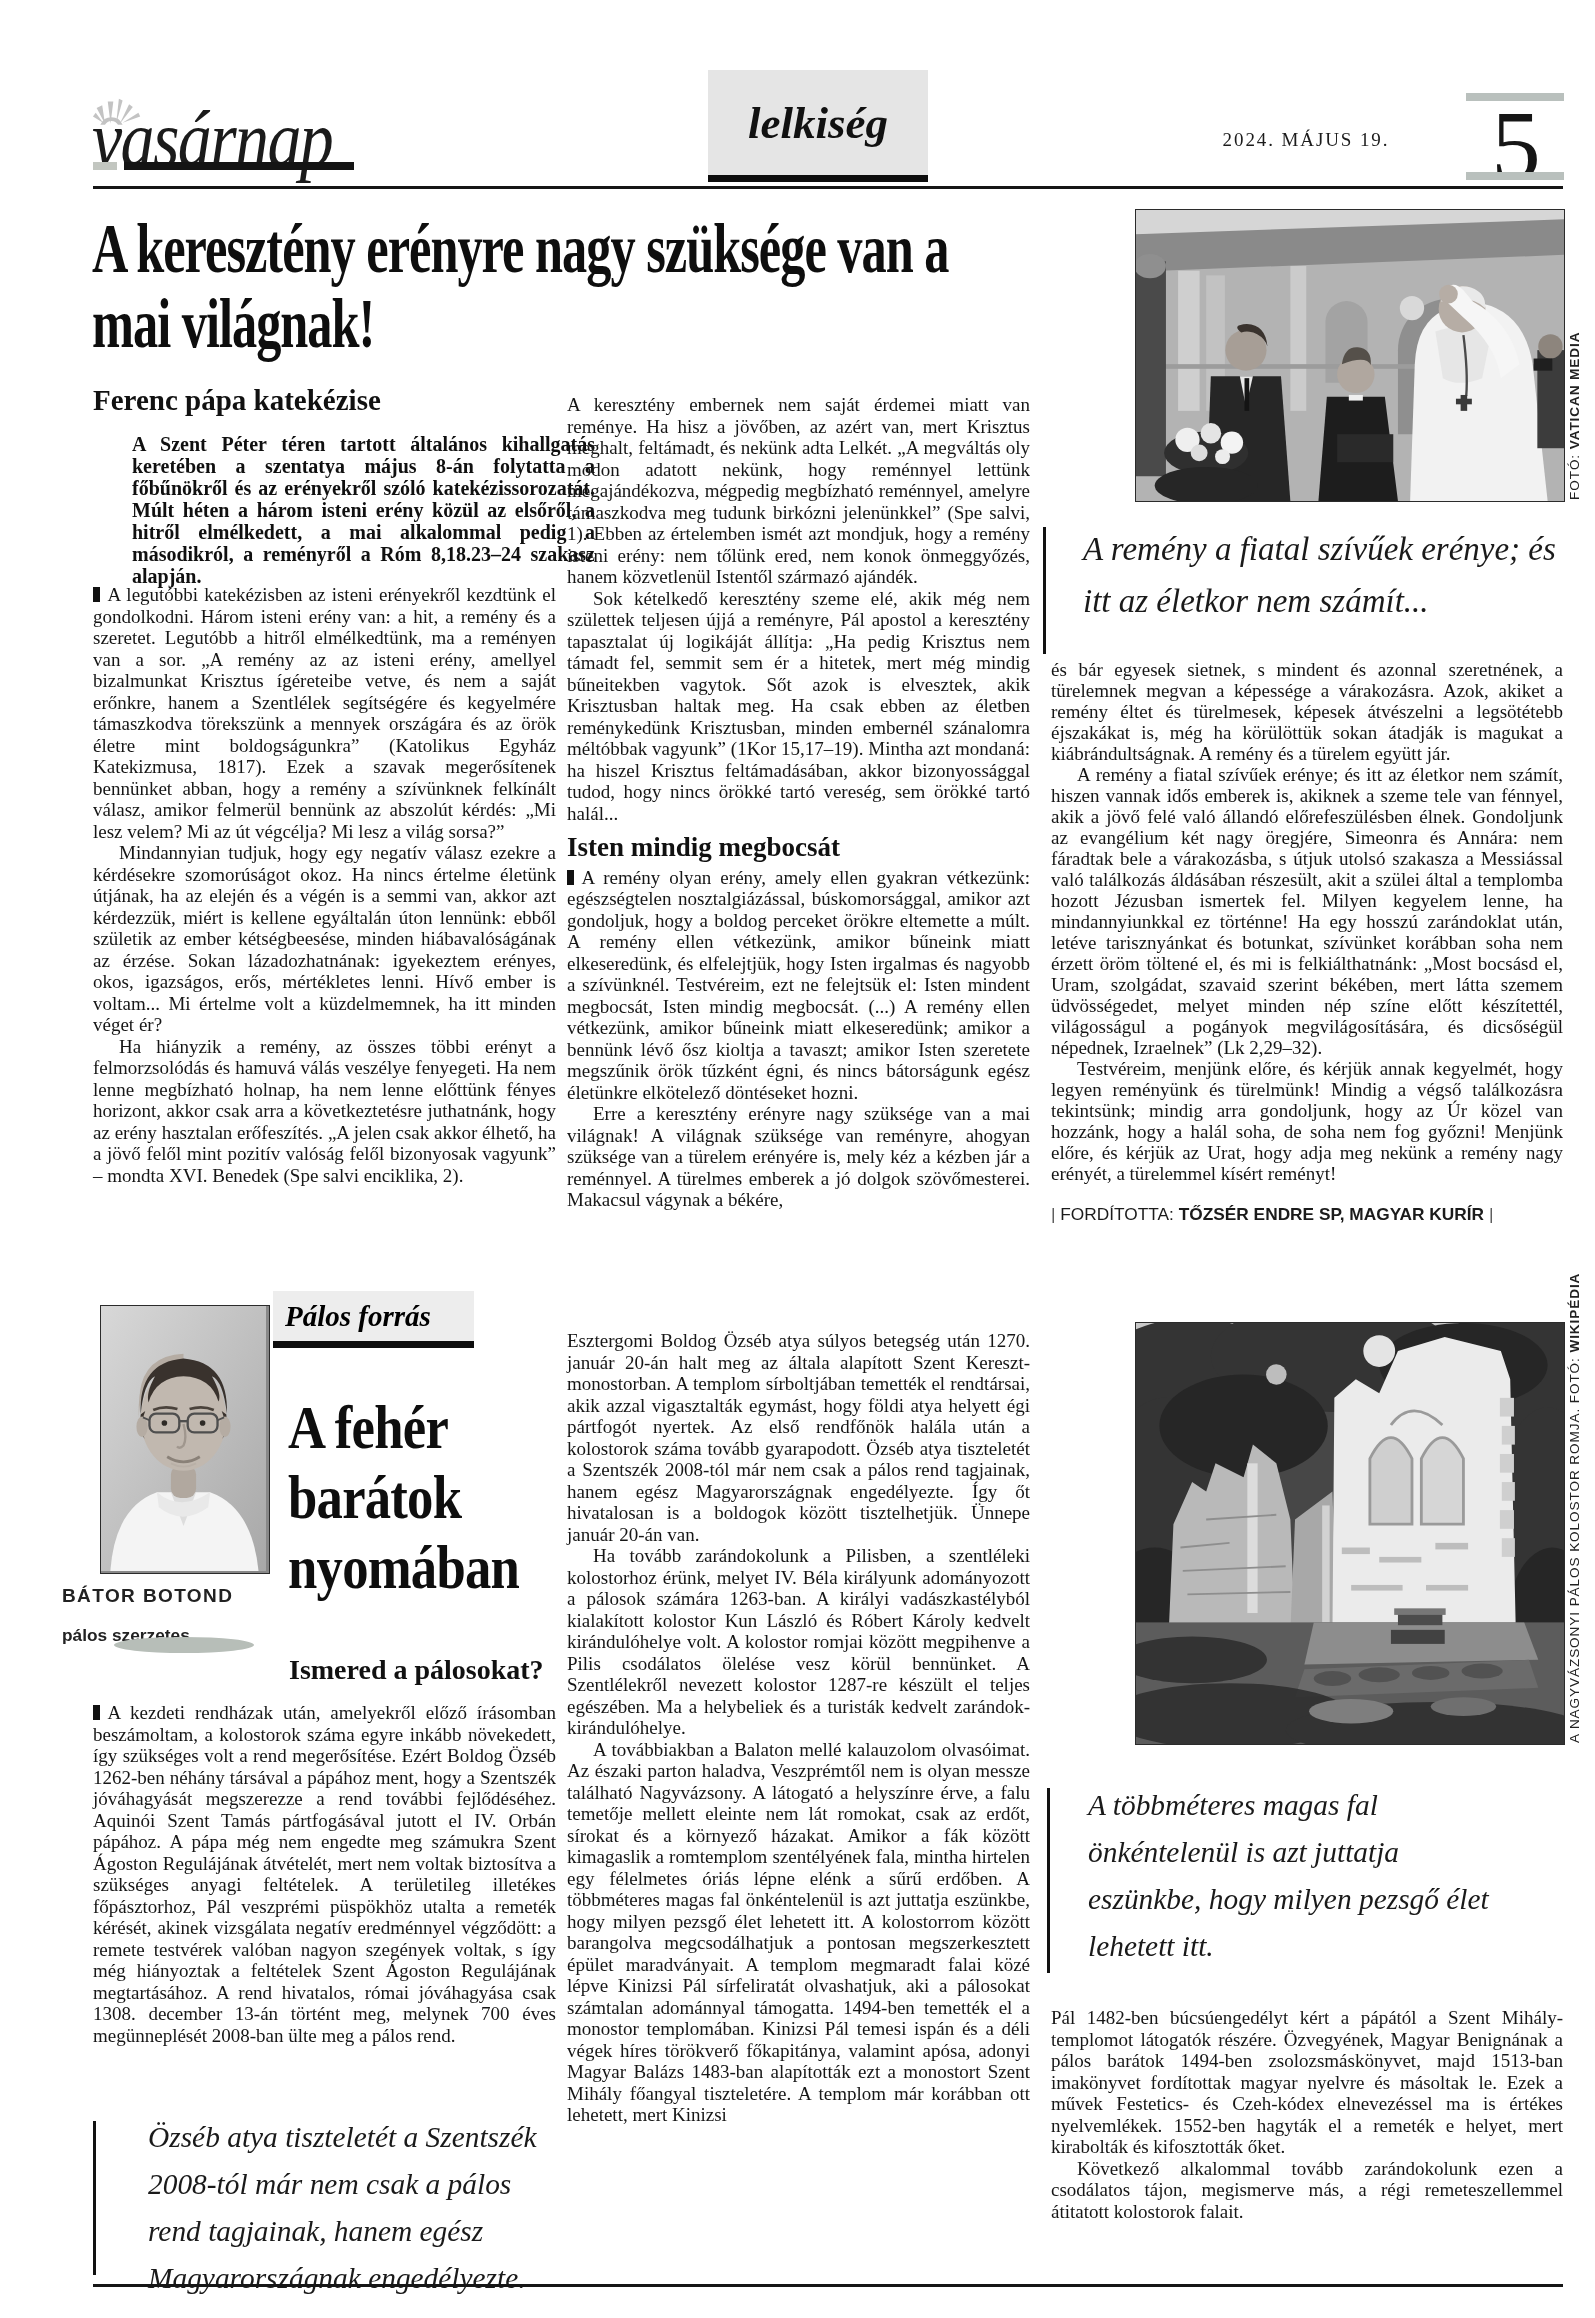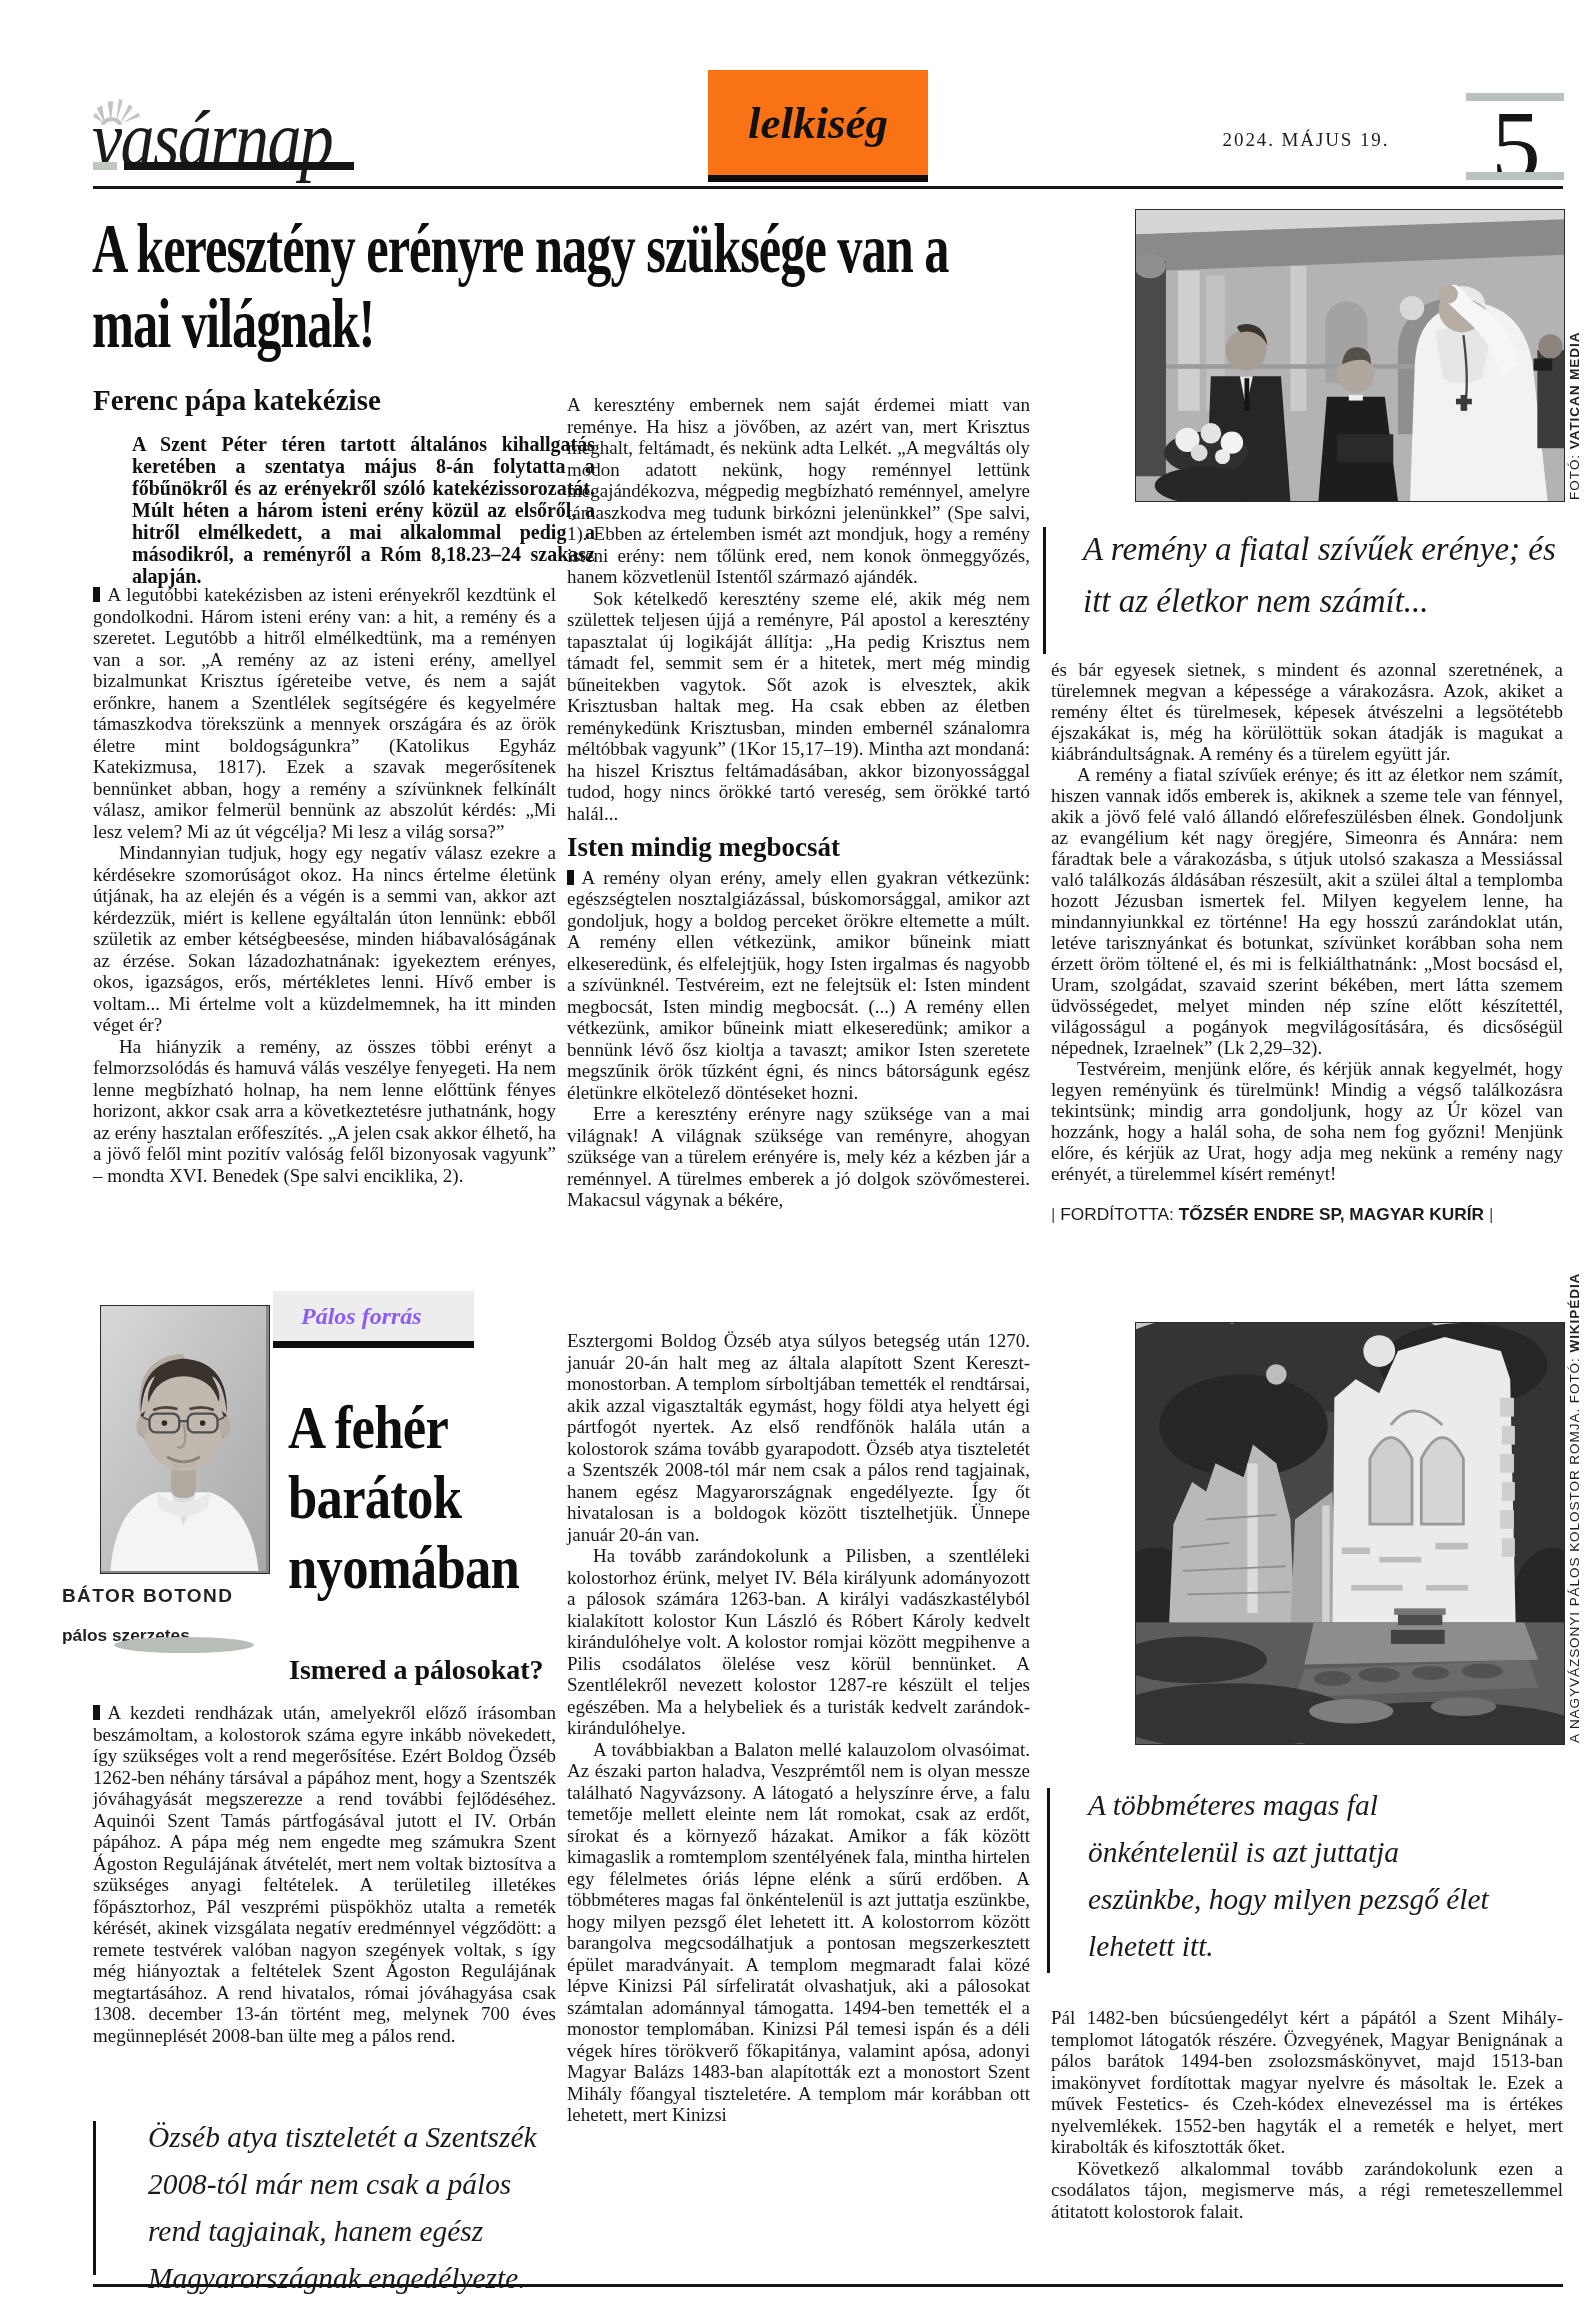--- a/index.html
+++ b/index.html
@@ -4,21 +4,21 @@
 <style>
   html,body{margin:0;padding:0;background:#e9e9e9;}
   #page{position:relative;width:1595px;height:2319px;background:#ffffff;
         font-family:"Liberation Serif",serif;color:#141414;overflow:hidden;}
   .abs{position:absolute;}
   
   .masthead{left:92px;top:99px;font-style:italic;font-size:80px;line-height:1;
             color:#1b1b1b;transform:scaleX(.85);transform-origin:left top;letter-spacing:-1.9px;}
   .mast-underline-gray{left:93px;top:162px;width:24px;height:8px;background:#c2c6c0;}
   .mast-underline-black{left:124px;top:162px;width:230px;height:8px;background:#141414;}
-  .section-box{left:708px;top:70px;width:220px;height:105px;background:#f97316;
+  .section-box{left:708px;top:70px;width:220px;height:105px;background:#e5e5e5;
                border-bottom:7px solid #0d0d0d;display:flex;align-items:center;justify-content:center;}
   .section-box span{font-style:italic;font-weight:700;font-size:45px;color:#111;}
   .issue-date{left:1182px;top:129px;width:248px;text-align:center;font-size:19px;
               letter-spacing:1.9px;color:#1c1c1c;}
   .pageno{left:1468px;top:96px;width:96px;text-align:center;font-size:99px;line-height:1;
           font-weight:400;color:#161616;}
   .pageno-bar{left:1466px;width:98px;height:7.5px;background:#b9c0bd;}
   .header-rule{left:93px;top:186px;width:1470px;height:3.3px;background:#161616;}
   
   .bodytext{font-size:19px;line-height:21.5px;text-align:justify;color:#161616;}
@@ -46,21 +46,21 @@
   .a1-col2{left:567px;top:394px;width:463px;}
   .a1-col2 .subhead{margin:13px 0 8.4px 0;}
   .a1-photo{left:1135px;top:209px;width:428px;height:291px;}
   .a1-caption{left:1567px;top:209px;height:291px;}
   .a1-qrule{left:1043px;top:527px;height:127px;}
   .a1-quote{left:1083px;top:523px;width:481px;font-size:33px;line-height:52px;}
   .a1-col3{left:1051px;top:659px;width:512px;line-height:21px;}
   
   .a2-label{left:273px;top:1291px;width:201px;height:50px;background:#ededed;
             border-bottom:7px solid #0d0d0d;display:flex;align-items:center;}
-  .a2-label span{font-style:italic;font-weight:700;font-size:24px;color:#8b5cf6;padding-left:28px;}
+  .a2-label span{font-style:italic;font-weight:700;font-size:29px;color:#000000;padding-left:12px;}
   .a2-portrait{left:100px;top:1305px;width:168px;height:267px;}
   .a2-author{left:62px;top:1585px;width:243px;text-align:left;
              font-family:"Liberation Sans",sans-serif;color:#222;}
   .a2-author .name{font-weight:700;font-size:19px;letter-spacing:1.4px;}
   .a2-author .role{font-weight:700;font-size:17.3px;margin-top:18px;}
   .a2-ellipse{left:114px;top:1637px;width:140px;height:16px;background:#b7beb8;border-radius:50%;}
   .a2-headline{left:288px;top:1392px;width:327px;font-weight:700;font-size:62px;line-height:70px;
                letter-spacing:-0.9px;color:#0e0e0e;transform:scaleX(.85);transform-origin:left top;}
   .a2-subhead{left:289px;top:1654px;font-weight:700;font-size:28px;color:#111;}
   .a2-col1{left:93px;top:1702px;width:463px;}

